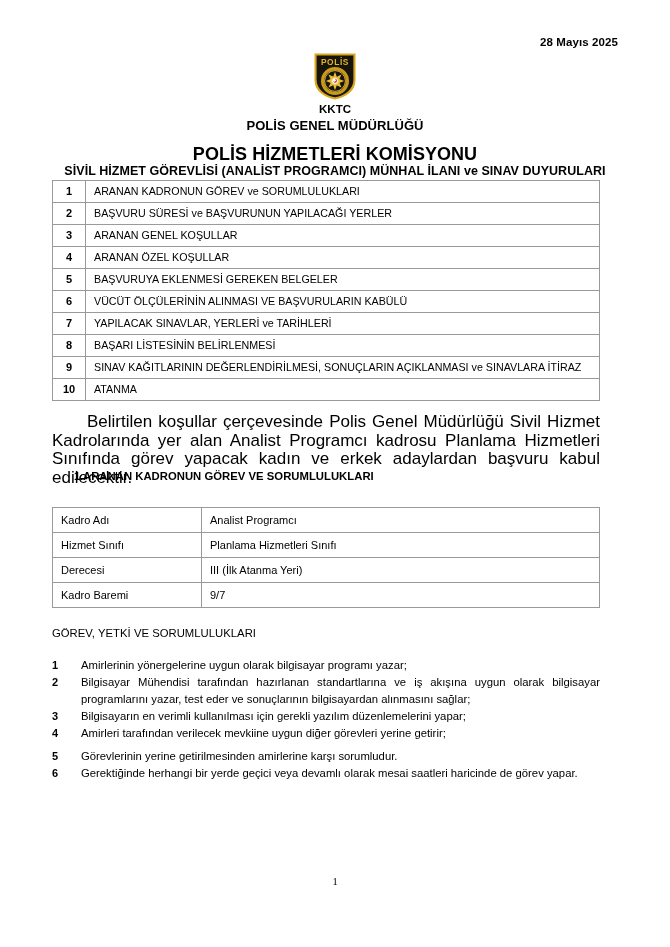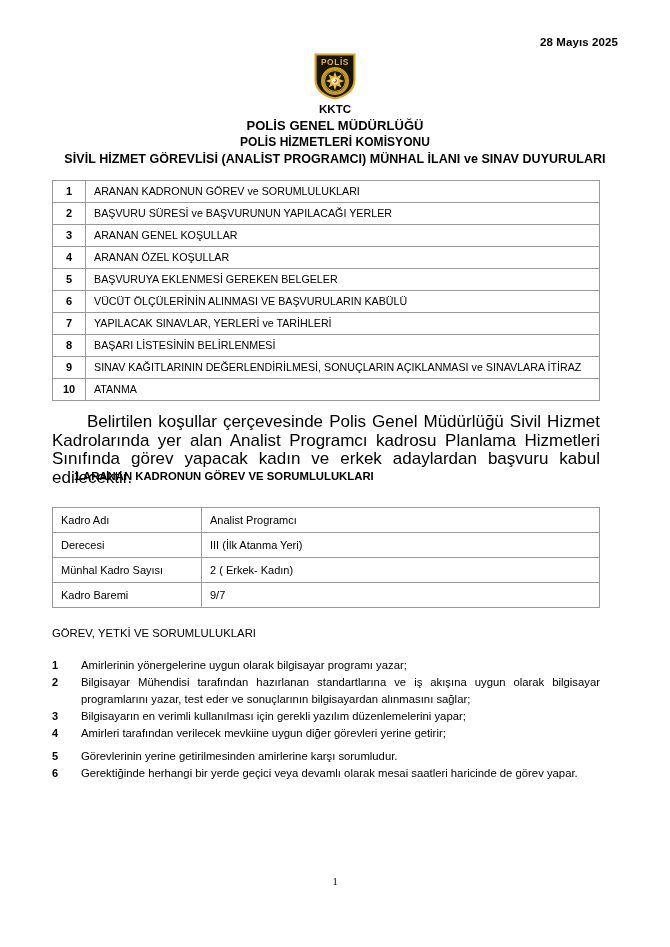--- a/index.html
+++ b/index.html
@@ -53,21 +53,21 @@
     top: 101px;
     text-align: center;
   }
   .head-line {
     font-weight: bold;
     line-height: 16.5px;
     letter-spacing: 0.05px;
   }
   .hl-1 { font-size: 11.5px; }
   .hl-2 { font-size: 13px; }
-  .hl-3 { font-size: 12px; }
+  .hl-3 { font-size: 18px; margin-top: 12px; }
   .hl-4 { font-size: 12.5px; }
 
   
   .tbl {
     position: absolute;
     border-collapse: collapse;
     table-layout: fixed;
   }
   .tbl td {
     border: 1px solid #9a9a9a;
@@ -279,26 +279,26 @@
     <span class="sh-num">1.</span><span>ARANAN KADRONUN GÖREV VE SORUMLULUKLARI</span>
   </div>
 
   <table class="tbl" id="kadro-table">
     <tbody>
       <tr>
         <td class="lbl">Kadro Adı</td>
         <td class="val">Analist Programcı</td>
       </tr>
       <tr>
+        <td class="lbl">Hizmet Sınıfı</td>
+        <td class="val">Planlama Hizmetleri Sınıfı</td>
+      </tr>
+      <tr>
         <td class="lbl">Derecesi</td>
         <td class="val">III (İlk Atanma Yeri)</td>
-      </tr>
-      <tr>
-        <td class="lbl">Münhal Kadro Sayısı</td>
-        <td class="val">2 ( Erkek-  Kadın)</td>
       </tr>
       <tr>
         <td class="lbl">Kadro Baremi</td>
         <td class="val">9/7</td>
       </tr>
     </tbody>
   </table>
 
   <div class="gorev-heading">GÖREV, YETKİ VE SORUMLULUKLARI</div>
 

